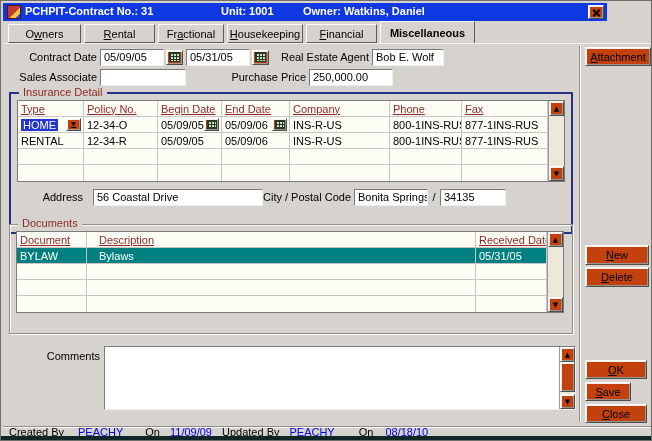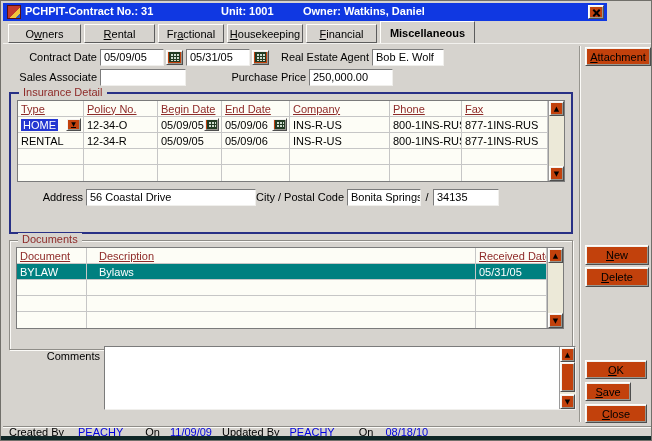--- a/index.html
+++ b/index.html
@@ -37,21 +37,21 @@
     height:17px; padding:1px 3px 0; white-space:nowrap; overflow:hidden;}
   .calbtn{width:17px; height:15px; display:flex; align-items:center; justify-content:center; margin-left:2px;}
   .calgrid{width:11px; height:10px; border:1px solid #223b22; background-color:#cfdccf;
     background-image:repeating-linear-gradient(to right,#223b22 0 1px,transparent 1px 3px),
                      repeating-linear-gradient(to bottom,#223b22 0 1px,transparent 1px 3px);}
   .calbtn.mini{width:15px; height:13px; margin-left:auto;}
   .mini .calgrid{width:10px; height:9px;}
   
   .groupbox{position:absolute;}
   .ins{left:6px; top:48px; width:564px; height:142px; border:2px solid #283085;}
-  .docs{left:6px; top:196px; width:564px; height:110px; border:1px solid #8f8d88;
+  .docs{left:6px; top:180px; width:564px; height:110px; border:1px solid #8f8d88;
     box-shadow:1px 1px 0 #fbfaf7, inset 1px 1px 0 #fbfaf7;}
   .legend{position:absolute; top:-8px; left:8px; background:#d6d3ce; padding:0 4px; color:#8e2a28;}
   
   .grid{position:absolute; left:6px; top:6px; width:548px; height:82px; background:#fdfdf6; border:1px solid #7b7b7b;}
   .g-row{display:flex; height:16px; border-bottom:1px solid #c6c6c6; width:530px;}
   .g-cell{border-right:1px solid #c6c6c6; padding:0 2px 0 3px; display:flex; align-items:center;
     white-space:nowrap; overflow:hidden;}
   .g-head .g-cell{color:#8e2a28;text-decoration:underline;}
   .c0{width:66px;} .c1{width:74px;} .c2{width:64px;} .c3{width:68px;} .c4{width:100px;} .c5{width:72px;} .c6{flex:1;}
   .d0{width:70px;} .d1{width:380px;margin-left:9px;} .d2{flex:1;}
@@ -206,21 +206,21 @@
             <span class="g-cell c6"></span>
         </div>
         <div class="vscroll">
           <span class="sbtn raised">▲</span>
           <span class="sbtn dn raised">▼</span>
         </div>
       </div>
 
       <div class="addr-row" style="top:94px;">
         <span class="lbl" style="width:72px">Address</span>
-        <span class="field" style="width:170px;margin-left:3px">56 Coastal Drive</span>
+        <span class="field" style="width:170px;margin-left:10px">56 Coastal Drive</span>
         <span class="lbl" style="width:88px">City / Postal Code</span>
         <span class="field" style="width:74px;margin-left:3px">Bonita Springs</span>
         <span class="slash">/</span>
         <span class="field" style="width:66px">34135</span>
       </div>
     </div>
 
     <div class="groupbox docs">
       <span class="legend">Documents</span>
       <div class="grid">

